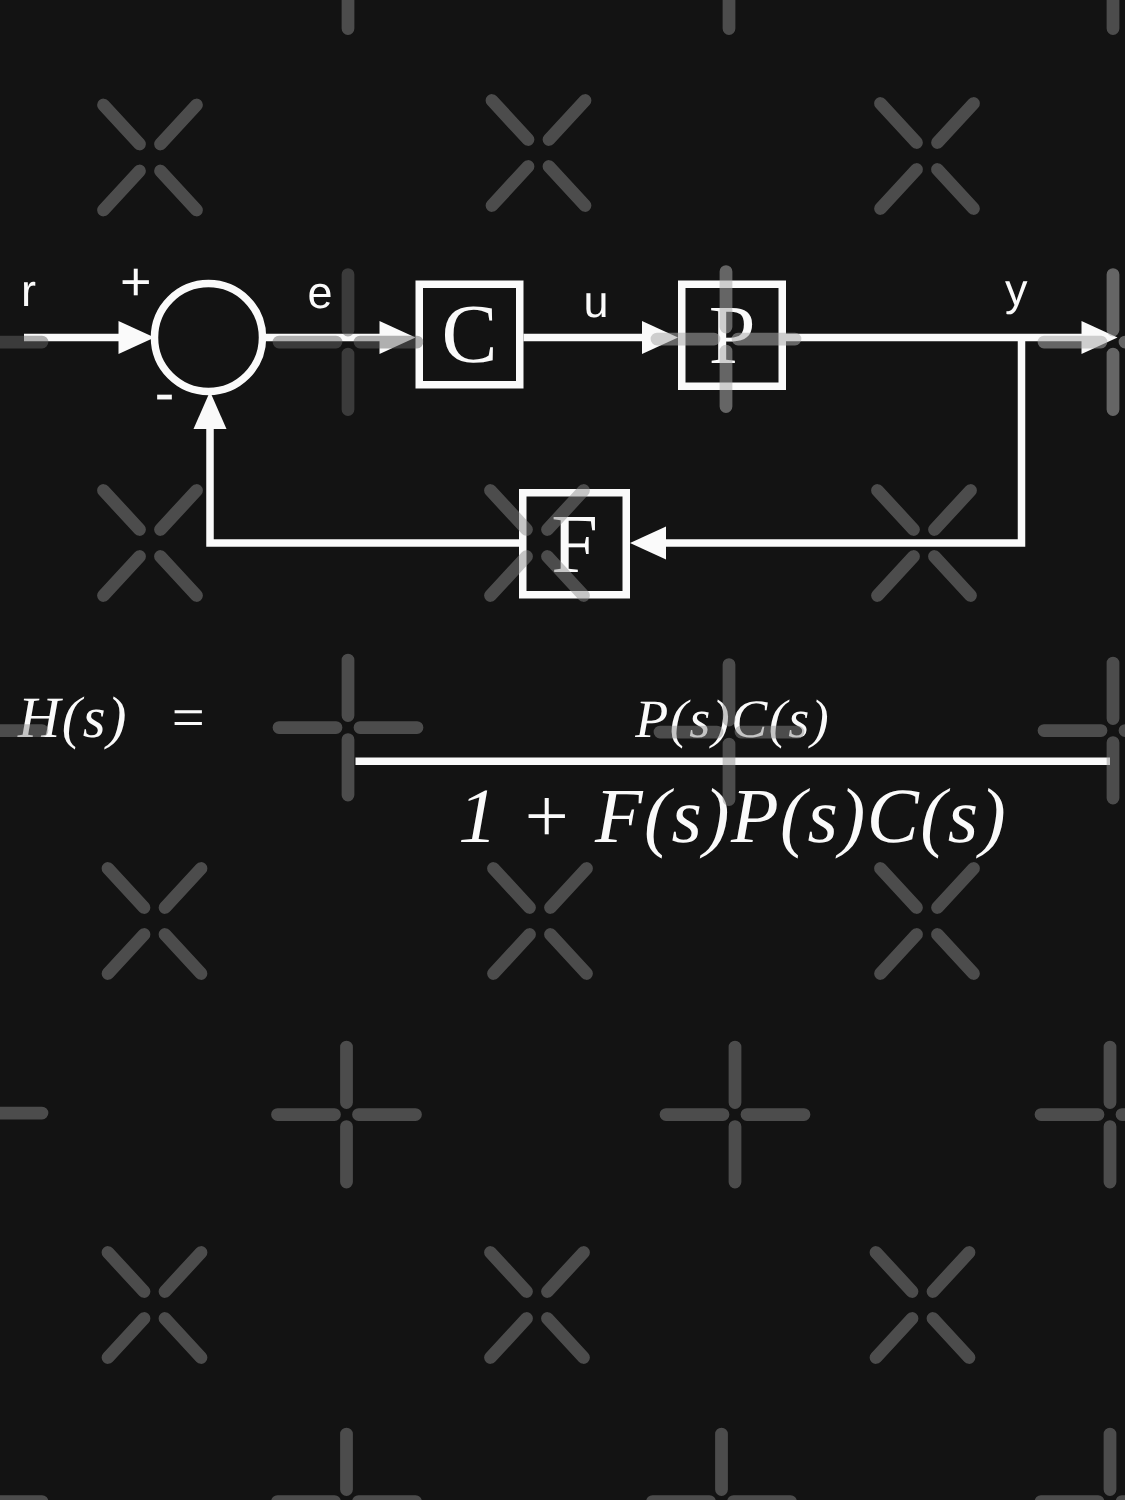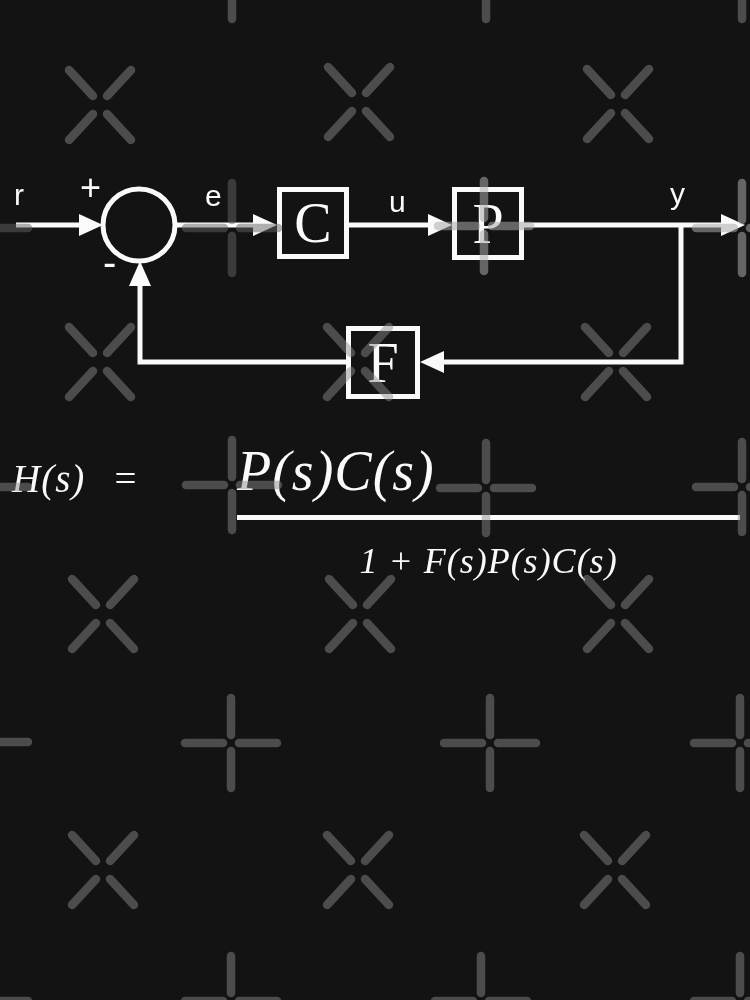--- a/index.html
+++ b/index.html
@@ -38,25 +38,25 @@
   #block-p{left:452px;top:187px;width:72px;height:73px;}
   #block-f{left:346px;top:326px;width:74px;height:73px;}
 
   .formula{z-index:2;color:var(--fg);font-family:"Liberation Serif",serif;font-style:italic;}
   #formula-lhs{
     position:absolute;left:12px;top:459px;font-size:39px;line-height:1;
     word-spacing:16px;letter-spacing:1px;
   }
   #fraction{position:absolute;left:237px;top:404px;width:503px;text-align:center;}
   #numerator{
-    height:91px;display:flex;align-items:flex-end;
-    font-size:56px;line-height:0.82;padding-bottom:20px;letter-spacing:1px;
+    height:91px;display:flex;align-items:flex-end;justify-content:center;
+    font-size:36px;line-height:0.82;padding-bottom:10px;letter-spacing:1px;
   }
   #frac-bar{height:5px;background:var(--fg);width:100%;}
-  #denominator{font-size:36px;line-height:1;padding-top:9px;letter-spacing:1px;margin-top:14px;}
+  #denominator{font-size:52px;line-height:1;padding-top:9px;letter-spacing:1px;}
 </style>
 </head>
 <body>
 
 <div class="canvas">
 
   <svg id="wires" class="layer" viewBox="0 0 750 1000">
 
     <path class="wire" d="M16 225 H81"></path>
     <polygon class="head" points="103,225 79,214 79,236"></polygon>

